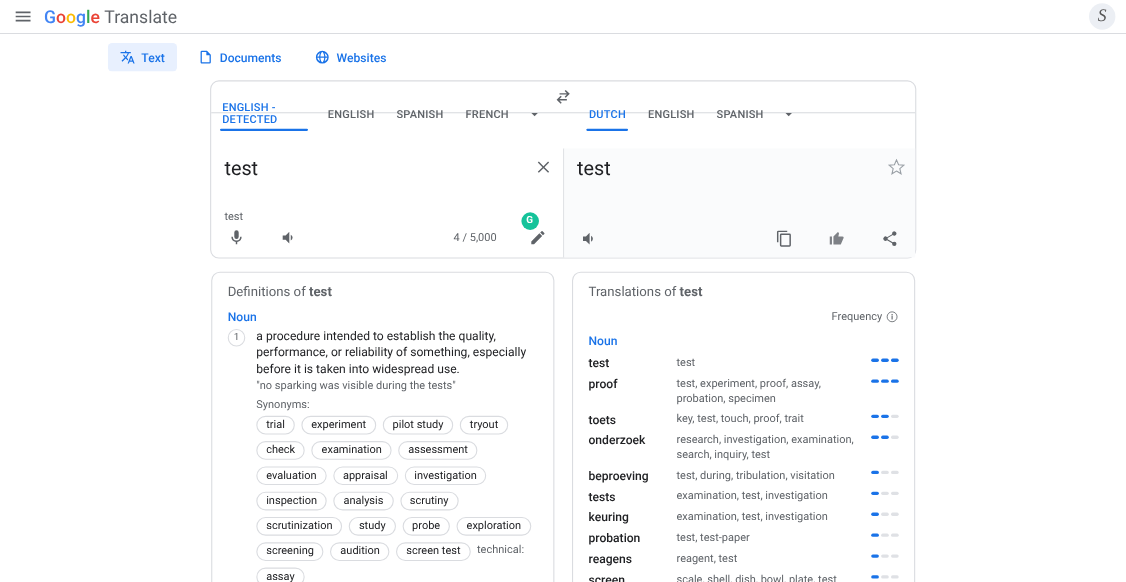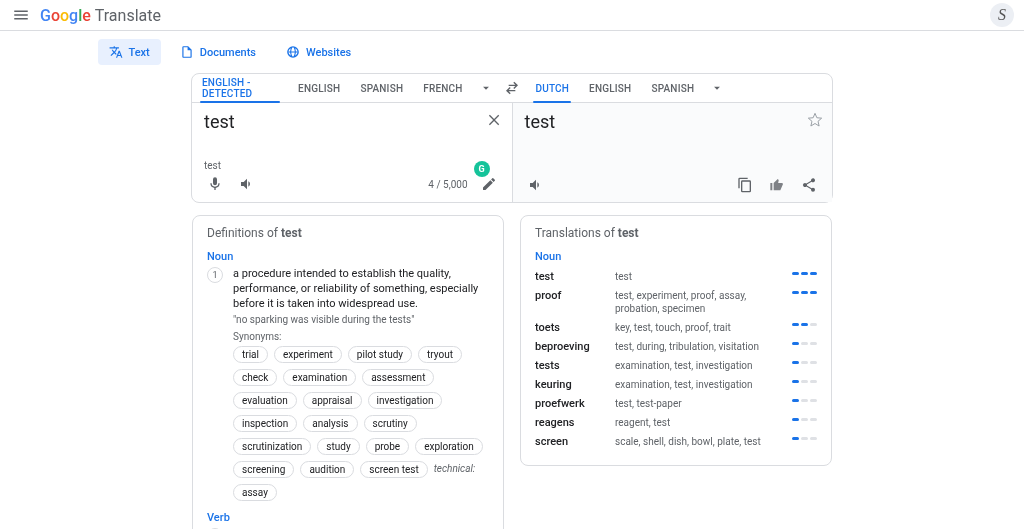--- a/index.html
+++ b/index.html
@@ -42,48 +42,48 @@
   .swap-btn { color:var(--text2); display:inline-flex; align-items:center; justify-content:center; width:24px; height:24px; }
   .pane-row { display:flex; }
   .pane { padding:8px 12px 4px 12px; position:relative; }
   .pane.src { border-right:1px solid var(--border); }
   .pane.tgt { background:#fafbfc; }
   .pane .big { font-size:18px; color:var(--text); outline:none; border:none; background:transparent; margin:0; padding:0; width:100%; }
   .pane .clear { position:absolute; top:6px; right:6px; color:var(--text2); cursor:pointer; }
   .pane .star { position:absolute; top:6px; right:6px; color:var(--star); cursor:pointer; }
   .grammarly-badge { position:absolute; right:22px; top:58px; width:16px; height:16px; border-radius:50%; background:var(--grammarly); color:#fff; display:flex; align-items:center; justify-content:center; font-size:9px; font-weight:700; }
   .srcmeta { margin-top:28px; font-size:10px; color:var(--text2); }
-  .tool-row { display:flex; align-items:center; gap:10px; height:26px; color:var(--text2); }
+  .tool-row { display:flex; align-items:center; gap:26px; height:26px; color:var(--text2); }
   .tool-row .spacer { flex:1; }
   .tool-row .count { font-size:10px; color:var(--text2); }
   .icon-btn { width:22px; height:22px; display:flex; align-items:center; justify-content:center; cursor:pointer; color:var(--text2); }
   .icon-btn svg{width:16px;height:16px;}
   .panels { width:640px; display:flex; gap:16px; margin-top:12px; align-items:flex-start;}
   .panel { flex:1; border:1px solid var(--border); border-radius:8px; padding:10px 14px; }
   .panel h3 { margin:0 0 10px 0; font-size:12px; font-weight:400; color:var(--text2); }
   .pos { font-size:11px; font-weight:500; margin:10px 0 4px 0;}
   .pos.noun{color:var(--blue);} .pos.verb{color:var(--blue);} .pos.tr{color:var(--blue);}
   .def-row { display:flex; gap:10px; margin:4px 0; }
   .idx { width:14px; height:14px; border-radius:50%; border:1px solid var(--border); font-size:9px; color:var(--text2); display:flex; align-items:center; justify-content:center; flex-shrink:0; }
   .def-text { font-size:11px; line-height:1.35; color:var(--text); }
   .example { font-size:10px; color:var(--text2); margin-top:2px;}
   .synlabel { font-size:10px; color:var(--text2); margin:6px 0 4px 0; }
   .chips { display:flex; flex-wrap:wrap; gap:6px; }
   .chip { border:1px solid var(--border); border-radius:12px; padding:2px 8px; font-size:10px; color:var(--text); }
-  .chip.tag { border:none; color:var(--text2); font-style:italic; padding:2px 0; }
+  .chip.tag { border:none; color:var(--text2); padding:2px 0; }
   .freq-head { display:flex; justify-content:flex-end; align-items:center; gap:3px; font-size:10px; color:var(--text2); margin-bottom:4px;}
   .freq-head svg{width:12px;height:12px;}
   .tr-sec { margin-bottom:4px;}
   .tr-row { display:flex; align-items:flex-start; padding:3px 0; gap:8px; cursor:pointer;}
   .tr-row .w { width:72px; font-size:11px; font-weight:500; color:var(--text); flex-shrink:0;}
   .tr-row .m { flex:1; font-size:10px; color:var(--text2); line-height:1.3;}
   .bars { display:flex; gap:2px; align-items:center; flex-shrink:0; padding-top:2px;}
   .bars span{ width:7px; height:3px; border-radius:2px; background:var(--bar-off);}
   .bars span.on{ background:var(--bar-on);}
-  .src-col, .tgt-col { width:50%; }
+  .src-col, .tgt-col { width:50%;margin-top:32px; }
 </style>
 </head>
 <body>
 
 <svg width="0" height="0" style="position:absolute">
   <symbol id="i-menu" viewBox="0 0 24 24">
       <path fill="currentColor" d="M3 6h18v2H3zm0 5h18v2H3zm0 5h18v2H3z"></path>
     </symbol>
   <symbol id="i-apps" viewBox="0 0 24 24">
       <path fill="currentColor" d="M4 4h4v4H4zm6 0h4v4h-4zm6 0h4v4h-4zM4 10h4v4H4zm6 0h4v4h-4zm6 0h4v4h-4zM4 16h4v4H4zm6 0h4v4h-4zm6 0h4v4h-4z"></path>
@@ -307,20 +307,26 @@
           <div class="def-row">
             <div class="idx">1</div>
             <div style="flex: 1 1 0%;">
               <div class="def-text">take measures to check the quality, performance, or reliability of (something), especially before putting it into widespread use or practice.</div>
             </div>
           </div>
         </div>
     </div>
     <div class="panel">
       <h3><span>Translations of </span><b>test</b></h3>
+      <div class="freq-head">
+          <span>Frequency</span>
+          <svg>
+            <use href="#i-info"></use>
+          </svg>
+        </div>
       <div id="trs">
           <div class="pos tr">Noun</div>
           <div class="tr-sec">
             <div class="tr-row">
               <div class="w">test</div>
               <div class="m">test</div>
               <div class="bars">
                 <span class="on"></span>
                 <span class="on"></span>
                 <span class="on"></span>
@@ -338,20 +344,29 @@
             <div class="tr-row">
               <div class="w">toets</div>
               <div class="m">key, test, touch, proof, trait</div>
               <div class="bars">
                 <span class="on"></span>
                 <span class="on"></span>
                 <span></span>
               </div>
             </div>
             <div class="tr-row">
+              <div class="w">onderzoek</div>
+              <div class="m">research, investigation, examination, search, inquiry, test</div>
+              <div class="bars">
+                <span class="on"></span>
+                <span class="on"></span>
+                <span></span>
+              </div>
+            </div>
+            <div class="tr-row">
               <div class="w">beproeving</div>
               <div class="m">test, during, tribulation, visitation</div>
               <div class="bars">
                 <span class="on"></span>
                 <span></span>
                 <span></span>
               </div>
             </div>
             <div class="tr-row">
               <div class="w">tests</div>
@@ -365,21 +380,21 @@
             <div class="tr-row">
               <div class="w">keuring</div>
               <div class="m">examination, test, investigation</div>
               <div class="bars">
                 <span class="on"></span>
                 <span></span>
                 <span></span>
               </div>
             </div>
             <div class="tr-row">
-              <div class="w">proefwerk</div>
+              <div class="w">probation</div>
               <div class="m">test, test-paper</div>
               <div class="bars">
                 <span class="on"></span>
                 <span></span>
                 <span></span>
               </div>
             </div>
             <div class="tr-row">
               <div class="w">reagens</div>
               <div class="m">reagent, test</div>

